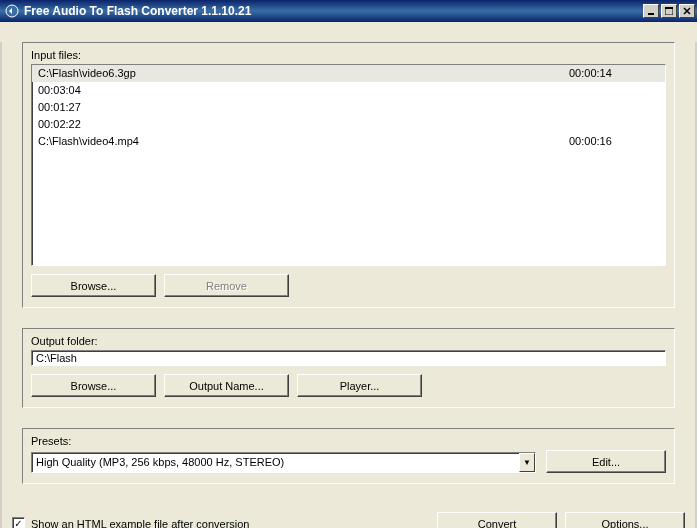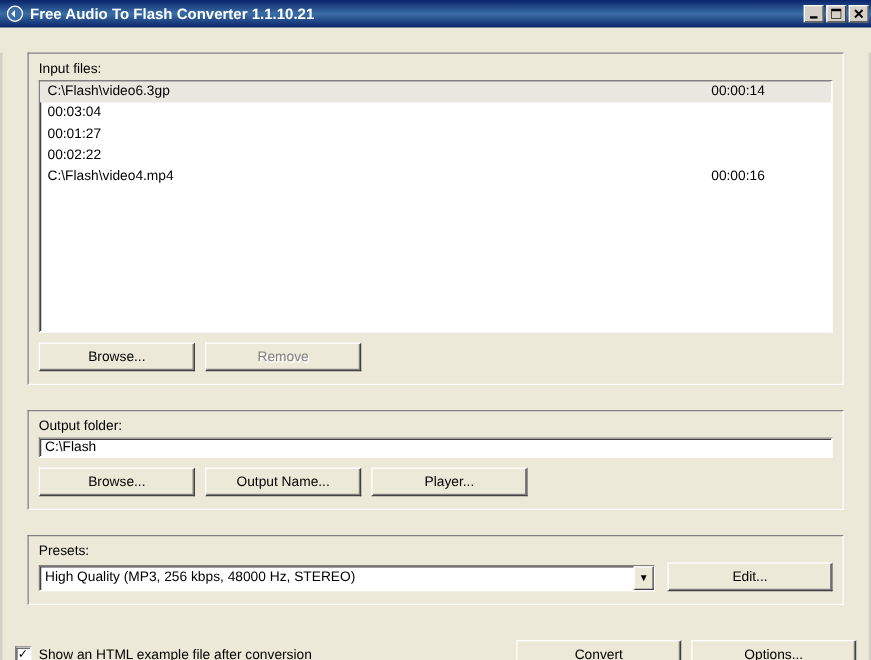--- a/index.html
+++ b/index.html
@@ -84,21 +84,21 @@
   box-shadow: inset -1px -1px 0 #808080, inset 1px 1px 0 #ece9d8;
   height: 23px;
   font-family: inherit;
   font-size: 11px;
   cursor: pointer;
   padding: 0 8px;
 }
 .btn:disabled { color: #808080; text-shadow: 1px 1px 0 #fff; cursor: default; }
 .btn-row { display: flex; gap: 8px; }
 .btn-w { width: 125px; }
-.btn-wr { width: 132px; }
+.btn-wr { width: 120px; }
 .textinput {
   width: 100%;
   background: #fff;
   border: 1px solid #808080;
   border-right-color: #fff;
   border-bottom-color: #fff;
   box-shadow: inset 1px 1px 0 #404040;
   height: 16px;
   padding: 2px 4px;
   font-family: inherit;

